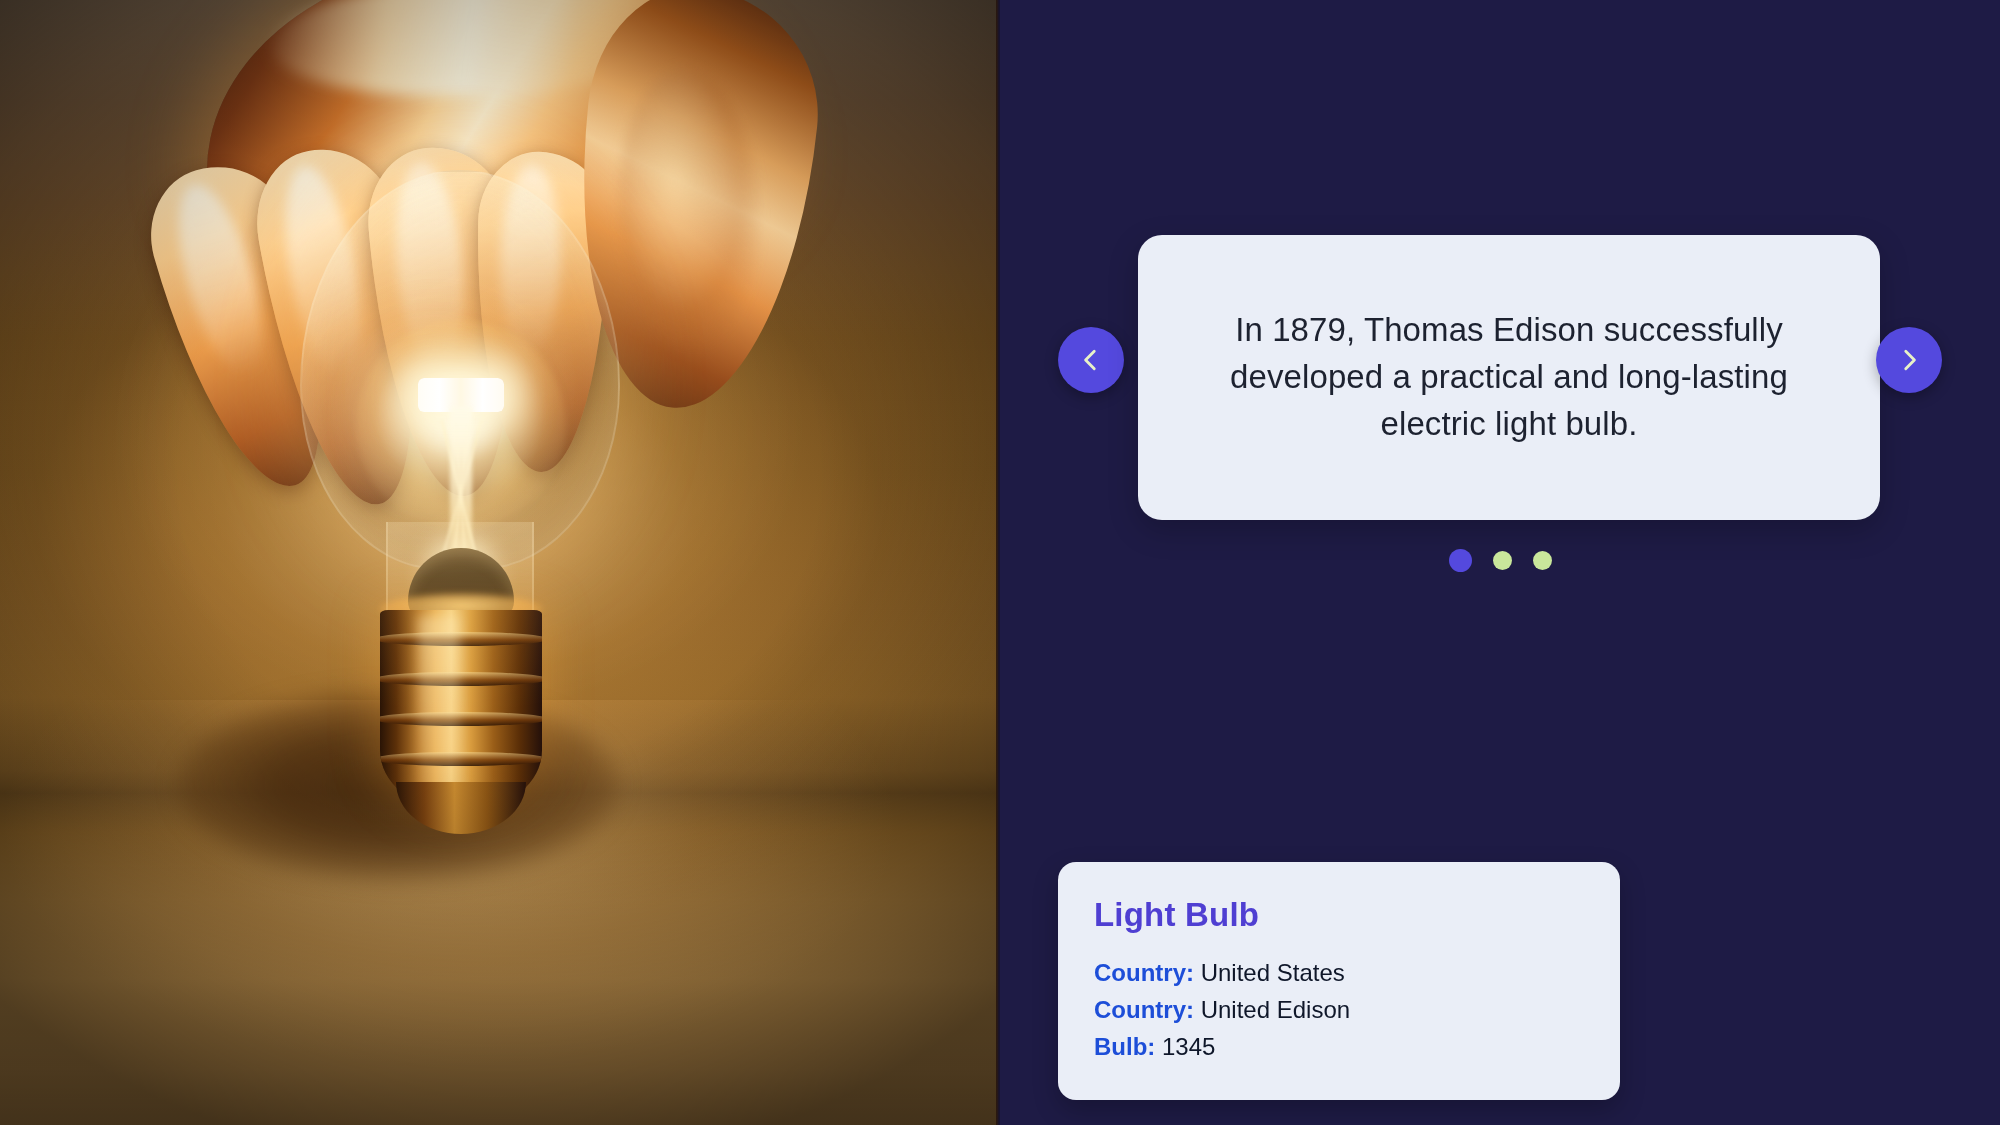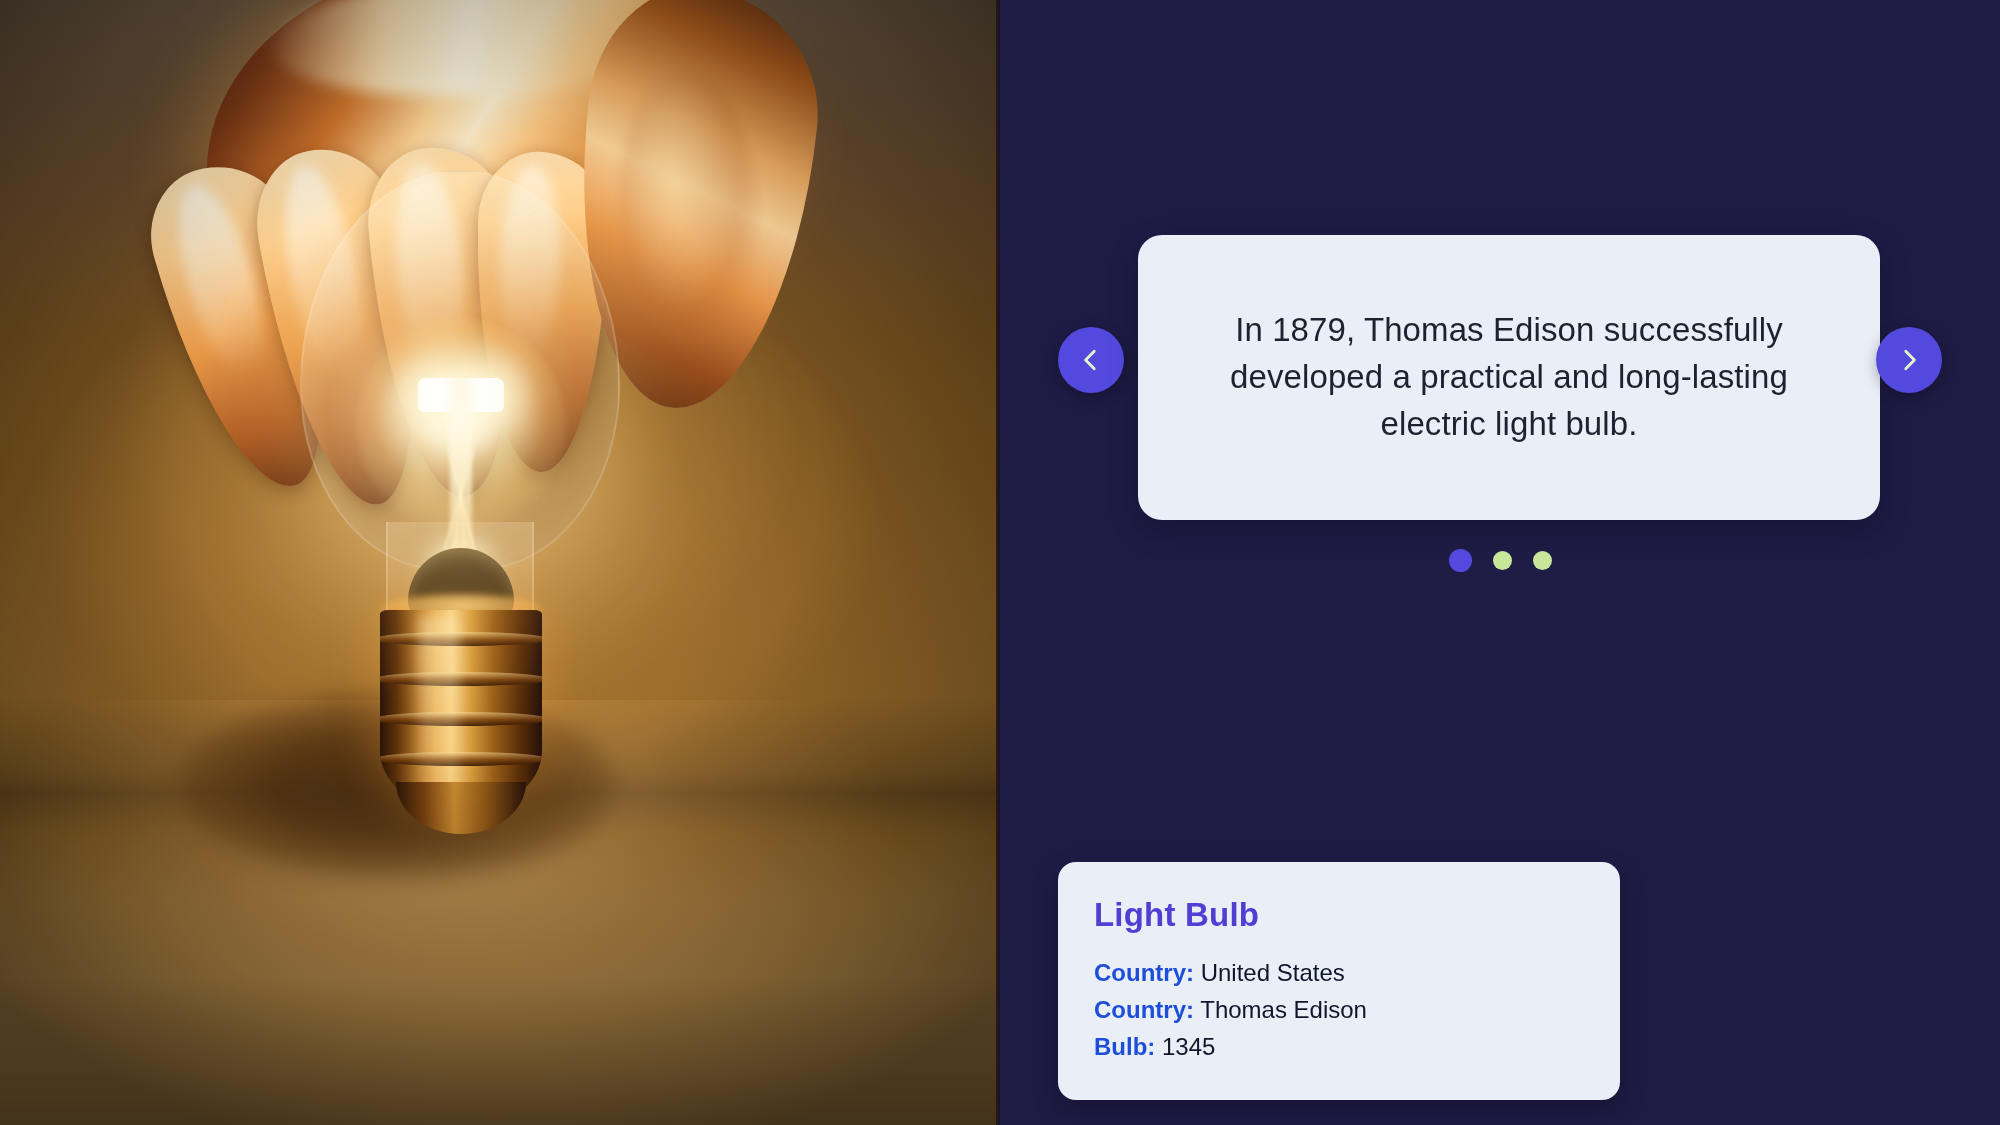--- a/index.html
+++ b/index.html
@@ -464,21 +464,21 @@
   <div class="info-card">
     <div class="info-title">Light Bulb</div>
 
     <div class="info-row">
       <span class="info-label">Country:</span>
       <span class="info-value">United States</span>
     </div>
 
     <div class="info-row">
       <span class="info-label">Country:</span>
-      <span class="info-value">Thomas Edison</span>
+      <span class="info-value">United Edison</span>
     </div>
 
     <div class="info-row">
       <span class="info-label">Bulb:</span>
       <span class="info-value">1345</span>
     </div>
   </div>
 
 </div>
 

